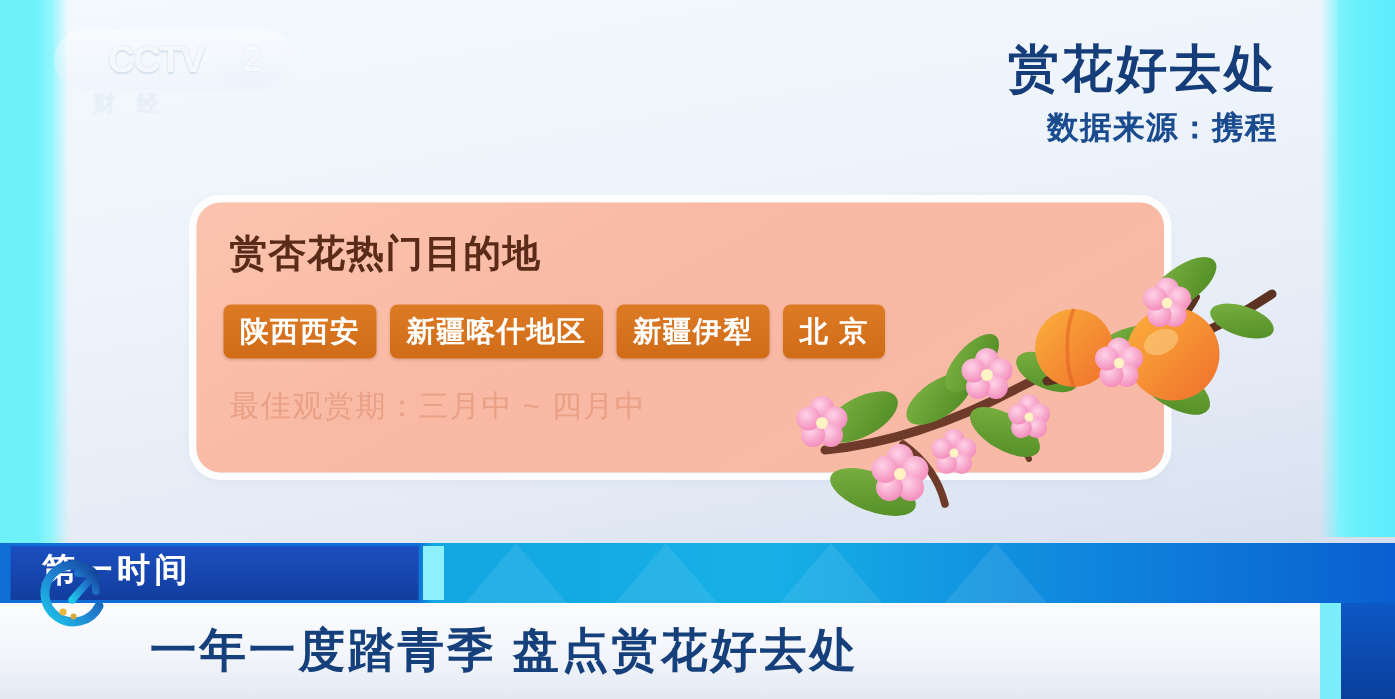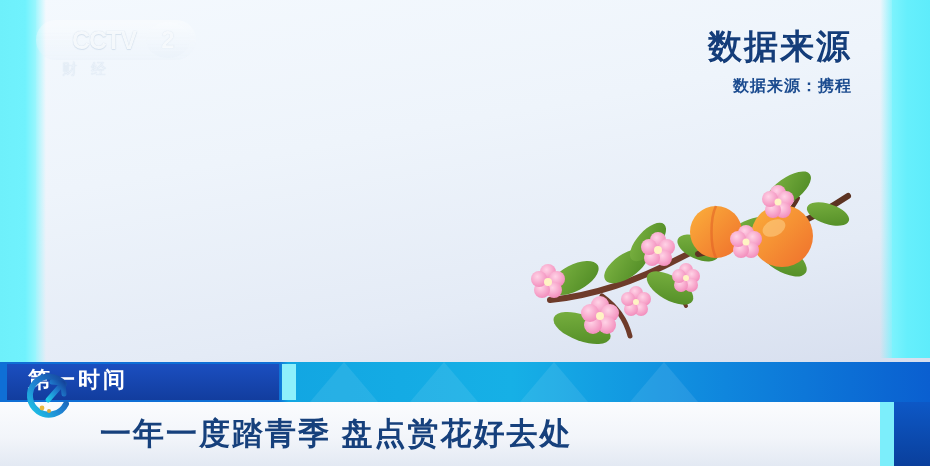--- a/index.html
+++ b/index.html
@@ -40,21 +40,21 @@
   .corner-wm{position:absolute;right:40px;top:14px;width:96px;height:62px;opacity:.22;
     color:#24528f;font-size:13px;font-weight:bold;line-height:15px;letter-spacing:.5px;
     text-align:left;overflow:hidden;}
   .corner-wm .wm-ring{position:absolute;left:2px;top:2px;width:34px;height:34px;border-radius:50%;
     border:3px solid #2d5fa0;}
 
   
   .title-block{position:absolute;right:78px;top:24px;text-align:right;}
   .main-title{font-size:34px;font-weight:bold;color:#143d7a;letter-spacing:2px;line-height:44px;
     text-shadow:0 1px 0 rgba(255,255,255,.6);}
-  .sub-title{font-size:16px;font-weight:bold;color:#1b4b8f;letter-spacing:1px;line-height:32px;margin-top:2px;}
+  .sub-title{font-size:21px;font-weight:bold;color:#1b4b8f;letter-spacing:1px;line-height:32px;margin-top:2px;}
 
   
   .card{position:absolute;left:131px;top:135px;width:645px;height:180px;
     border-radius:16px;background:linear-gradient(150deg,#fbc4ae 0%,#f9b9a4 40%,#f7b9a6 100%);
     box-shadow:0 0 0 5px rgba(255,255,255,.92),0 3px 10px rgba(120,140,170,.18);}
   .card-heading{position:absolute;left:22px;top:17px;font-size:25px;font-weight:bold;
     color:#5a2b18;letter-spacing:1px;}
   .tag-row{position:absolute;left:18px;top:68px;display:flex;gap:9px;align-items:center;}
   .tag{background:linear-gradient(180deg,#dd7a24,#d06c18);color:#fff;font-size:19px;font-weight:bold;
     padding:5px 11px;border-radius:5px;letter-spacing:1px;white-space:nowrap;
@@ -95,24 +95,34 @@
 
   <div class="cctv-logo">
     <div class="cctv-pill"></div>
     <div class="cctv-text">CCTV</div>
     <div class="cctv-two">2</div>
     <div class="cctv-sub">财经</div>
   </div>
 
 
   <div class="title-block">
-    <div class="main-title">数据来源</div>
+    <div class="main-title">赏花好去处</div>
     <div class="sub-title">数据来源：携程</div>
   </div>
 
+  <div class="card">
+    <div class="card-heading">赏杏花热门目的地</div>
+    <div class="tag-row">
+      <span class="tag">陕西西安</span>
+      <span class="tag">新疆喀什地区</span>
+      <span class="tag">新疆伊犁</span>
+      <span class="tag">北 京</span>
+    </div>
+    <div class="best-period">最佳观赏期：三月中 ~ 四月中</div>
+  </div>
 
   <svg class="flora" viewBox="0 0 400 190">
     <defs>
       <linearGradient id="leafg" x1="0" y1="0" x2="1" y2="1">
         <stop offset="0" stop-color="#7cb342"></stop>
           <stop offset="1" stop-color="#4f8a24"></stop>
       </linearGradient>
       <linearGradient id="fruitg" x1="0" y1="0" x2="1" y2="1">
         <stop offset="0" stop-color="#fbb03b"></stop>
           <stop offset="1" stop-color="#ef6f2c"></stop>

